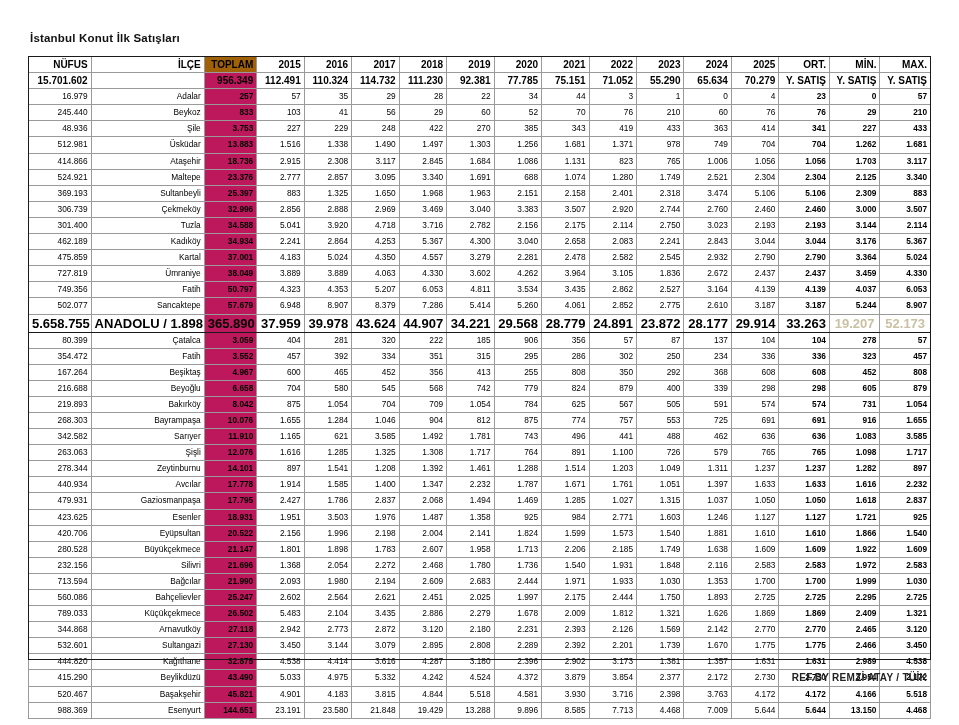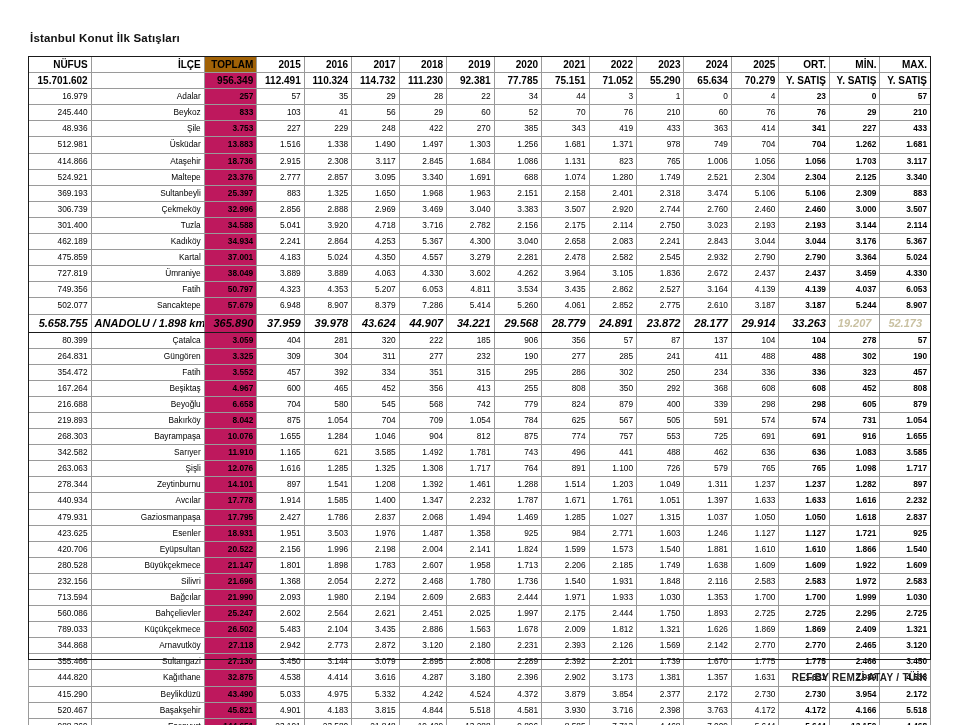--- a/index.html
+++ b/index.html
@@ -89,22 +89,21 @@
   tr.data td.toplam, tr.data td.ort, tr.data td.min, tr.data td.max {
     font-weight: bold;
   }
   tr.data td.nufus { font-weight: normal; }
   tr.total td {
     font-weight: bold;
     border-top: 1.6px solid #1a1a1a;
     border-bottom: 1.6px solid #1a1a1a;
     height: 17px;
     line-height: 17px;
-    font-size: 11px;
-    font-style: italic;
+    font-size: 13px;
   }
   tr.total td.ilce { text-align: left; }
   tr.total-top td {
     font-weight: bold;
     font-size: 10px;
   }
   tr.total-anadolu td.ort { color: #000; }
   tr.total-anadolu td.min,
   tr.total-anadolu td.max { color: #c9c1a2; text-align: center; }
   tr.total-anadolu td {
@@ -498,39 +497,20 @@
             <td class="year">356</td>
             <td class="year">57</td>
             <td class="year">87</td>
             <td class="year">137</td>
             <td class="year">104</td>
             <td class="ort">104</td>
             <td class="min">278</td>
             <td class="max">57</td>
           </tr>
           <tr class="data">
-            <td class="nufus">264.831</td>
-            <td class="ilce">Güngören</td>
-            <td class="toplam">3.325</td>
-            <td class="year">309</td>
-            <td class="year">304</td>
-            <td class="year">311</td>
-            <td class="year">277</td>
-            <td class="year">232</td>
-            <td class="year">190</td>
-            <td class="year">277</td>
-            <td class="year">285</td>
-            <td class="year">241</td>
-            <td class="year">411</td>
-            <td class="year">488</td>
-            <td class="ort">488</td>
-            <td class="min">302</td>
-            <td class="max">190</td>
-          </tr>
-          <tr class="data">
             <td class="nufus">354.472</td>
             <td class="ilce">Fatih</td>
             <td class="toplam">3.552</td>
             <td class="year">457</td>
             <td class="year">392</td>
             <td class="year">334</td>
             <td class="year">351</td>
             <td class="year">315</td>
             <td class="year">295</td>
             <td class="year">286</td>
@@ -828,21 +808,21 @@
             <td class="max">2.725</td>
           </tr>
           <tr class="data">
             <td class="nufus">789.033</td>
             <td class="ilce">Küçükçekmece</td>
             <td class="toplam">26.502</td>
             <td class="year">5.483</td>
             <td class="year">2.104</td>
             <td class="year">3.435</td>
             <td class="year">2.886</td>
-            <td class="year">1.563</td>
+            <td class="year">2.279</td>
             <td class="year">1.678</td>
             <td class="year">2.009</td>
             <td class="year">1.812</td>
             <td class="year">1.321</td>
             <td class="year">1.626</td>
             <td class="year">1.869</td>
             <td class="ort">1.869</td>
             <td class="min">2.409</td>
             <td class="max">1.321</td>
           </tr>
@@ -859,21 +839,21 @@
             <td class="year">2.393</td>
             <td class="year">2.126</td>
             <td class="year">1.569</td>
             <td class="year">2.142</td>
             <td class="year">2.770</td>
             <td class="ort">2.770</td>
             <td class="min">2.465</td>
             <td class="max">3.120</td>
           </tr>
           <tr class="data">
-            <td class="nufus">355.466</td>
+            <td class="nufus">532.601</td>
             <td class="ilce">Sultangazi</td>
             <td class="toplam">27.130</td>
             <td class="year">3.450</td>
             <td class="year">3.144</td>
             <td class="year">3.079</td>
             <td class="year">2.895</td>
             <td class="year">2.808</td>
             <td class="year">2.289</td>
             <td class="year">2.392</td>
             <td class="year">2.201</td>

